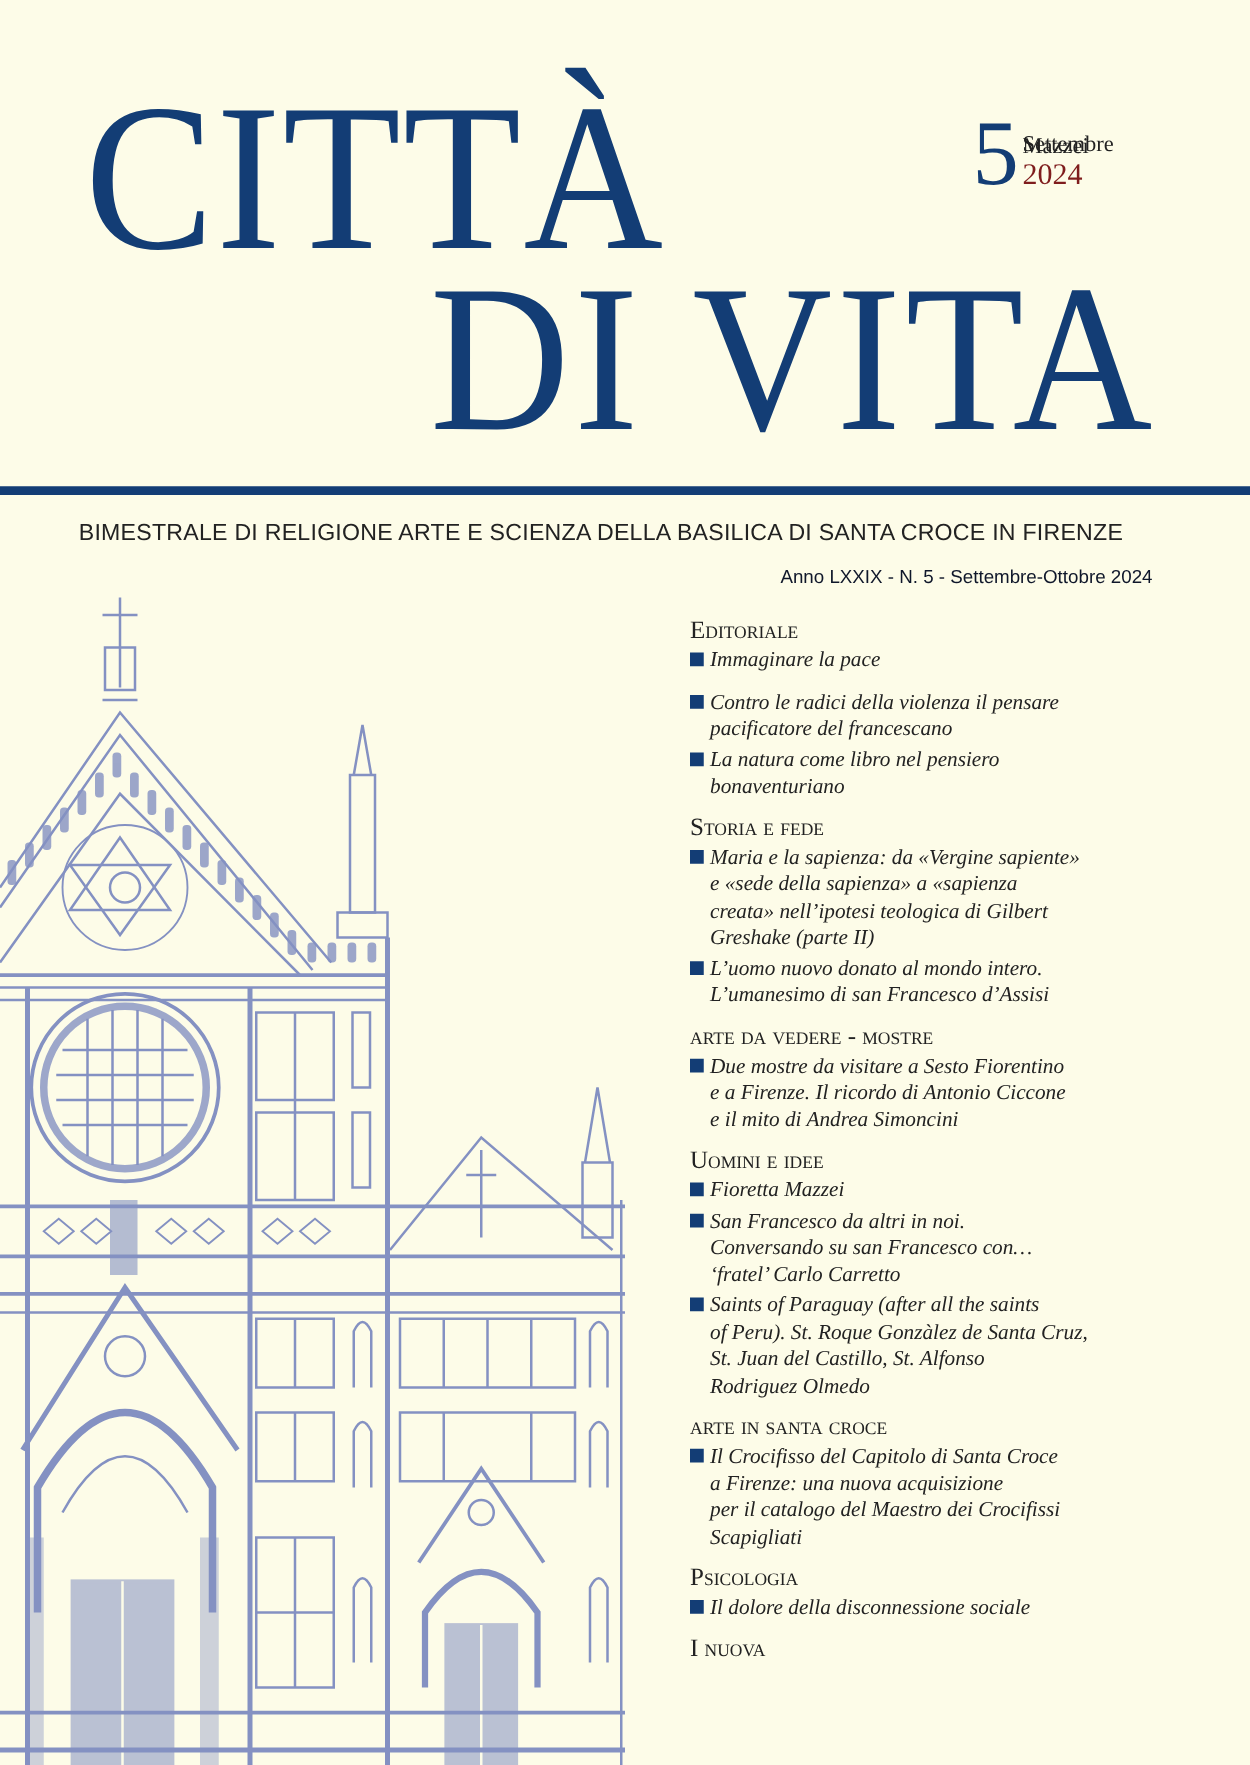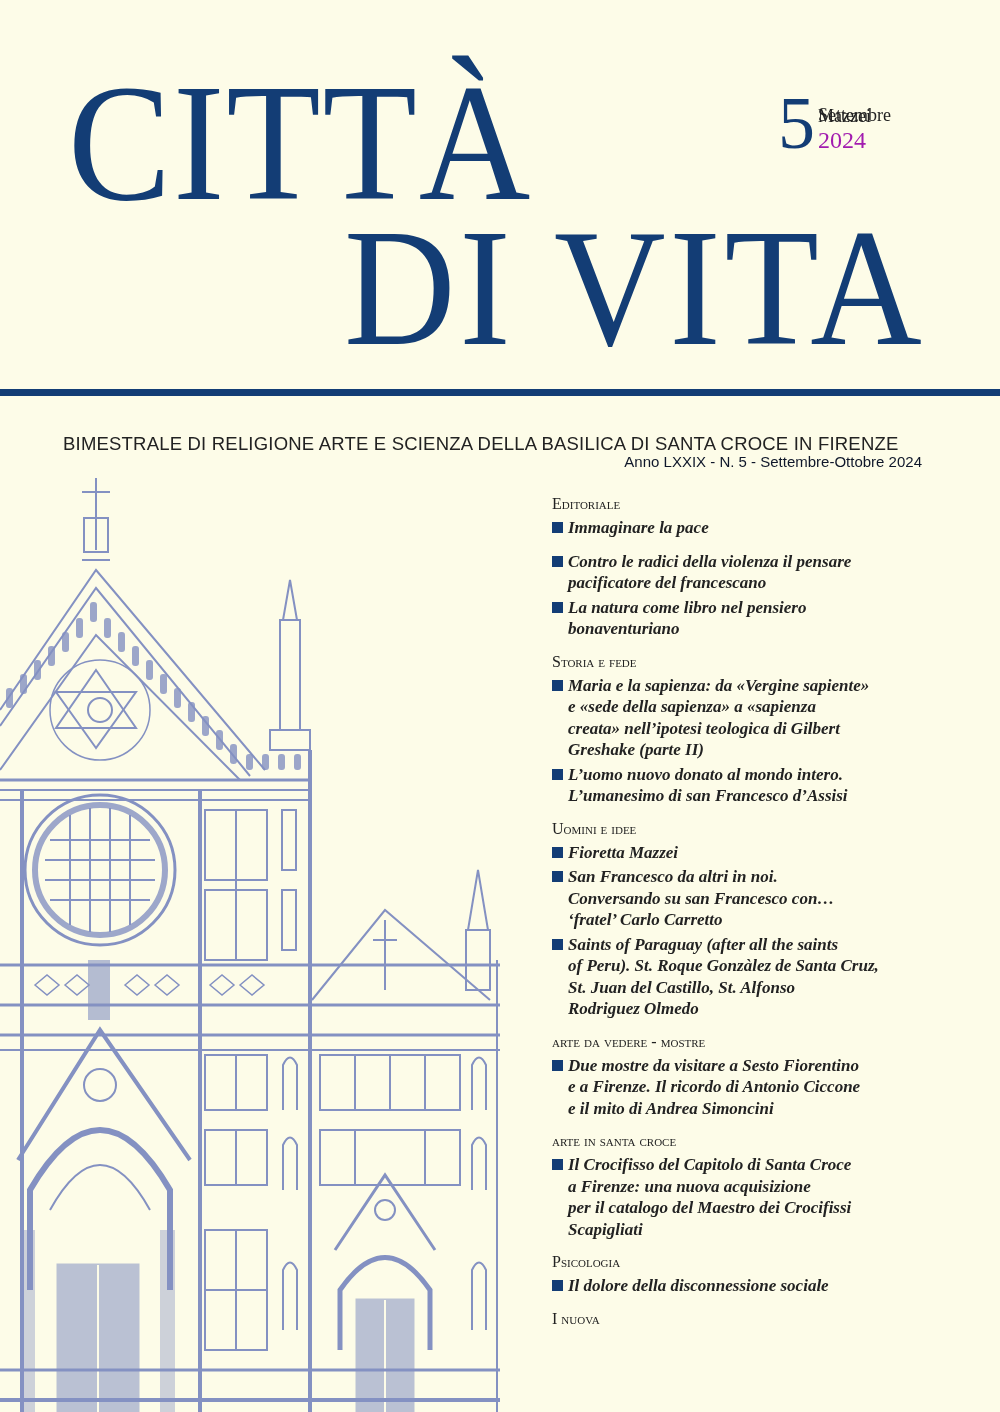--- a/index.html
+++ b/index.html
@@ -29,47 +29,47 @@
       font-family: "Liberation Serif", serif;
     }
     .issue-month {
       position: absolute; left: 40px; font-size: 18px; line-height: 1;
       font-family: "Liberation Serif", serif; color: #222;
     }
     #m1 { top: 20px; }
     #m2 { top: 21px; }
     .issue-year {
       position: absolute; left: 40px; top: 42px; font-size: 24px;
-      line-height: 1; color: #a21caf; font-family: "Liberation Serif", serif;
+      line-height: 1; color: #7f1d1d; font-family: "Liberation Serif", serif;
     }
 
     .rule { position: absolute; left: 0; top: 389px; width: 1000px; height: 7px; background: #133d75; }
 
     .subtitle {
       position: absolute; left: 63px; top: 415px; width: 860px;
       font-family: "Liberation Sans", sans-serif; font-size: 18.5px;
-      letter-spacing: 0.2px; color: #222; white-space: nowrap; margin-top: 18px;
+      letter-spacing: 0.2px; color: #222; white-space: nowrap;
     }
     .issue-line {
       position: absolute; right: 78px; top: 453px;
       font-family: "Liberation Sans", sans-serif; font-size: 15px; color: #0f172a;
       white-space: nowrap;
     }
 
     .illustration { position: absolute; left: 0; top: 470px; width: 500px; height: 942px; }
 
     .toc { position: absolute; left: 552px; top: 494px; width: 400px; }
     .section-head {
-      font-family: "Liberation Serif", serif; font-size: 16px;
+      font-family: "Liberation Serif", serif; font-size: 20px;
       font-variant: small-caps; color: #222; margin: 0; line-height: 20px;
     }
     .entry {
       position: relative; padding-left: 16px; margin-top: 3px;
       font-family: "Liberation Serif", serif; font-style: italic;
-      font-size: 17px; line-height: 21.5px; color: #222; font-weight: bold;
+      font-size: 17px; line-height: 21.5px; color: #222;
     }
     .bullet {
       position: absolute; left: 0; top: 5px; width: 11px; height: 11px; background: #133d75;
     }
     .section { margin-bottom: 12px; }
     .entry-text { white-space: pre-line; }
   </style>
 </head>
 <body>
 
@@ -256,20 +256,30 @@
 Greshake (parte II)</span>
     </div>
     <div class="entry">
       <span class="bullet"></span>
       <span class="entry-text">L’uomo nuovo donato al mondo intero.
 L’umanesimo di san Francesco d’Assisi</span>
     </div>
   </div>
 
   <div class="section">
+    <div class="section-head">arte da vedere - mostre</div>
+    <div class="entry">
+      <span class="bullet"></span>
+      <span class="entry-text">Due mostre da visitare a Sesto Fiorentino
+e a Firenze. Il ricordo di Antonio Ciccone
+e il mito di Andrea Simoncini</span>
+    </div>
+  </div>
+
+  <div class="section">
     <div class="section-head">Uomini e idee</div>
     <div class="entry">
       <span class="bullet"></span>
       <span class="entry-text">Fioretta Mazzei</span>
     </div>
     <div class="entry">
       <span class="bullet"></span>
       <span class="entry-text">San Francesco da altri in noi.
 Conversando su san Francesco con…
 ‘fratel’ Carlo Carretto</span>
@@ -277,30 +287,20 @@
     <div class="entry">
       <span class="bullet"></span>
       <span class="entry-text">Saints of Paraguay (after all the saints
 of Peru). St. Roque Gonzàlez de Santa Cruz,
 St. Juan del Castillo, St. Alfonso
 Rodriguez Olmedo</span>
     </div>
   </div>
 
   <div class="section">
-    <div class="section-head">arte da vedere - mostre</div>
-    <div class="entry">
-      <span class="bullet"></span>
-      <span class="entry-text">Due mostre da visitare a Sesto Fiorentino
-e a Firenze. Il ricordo di Antonio Ciccone
-e il mito di Andrea Simoncini</span>
-    </div>
-  </div>
-
-  <div class="section">
     <div class="section-head">arte in santa croce</div>
     <div class="entry">
       <span class="bullet"></span>
       <span class="entry-text">Il Crocifisso del Capitolo di Santa Croce
 a Firenze: una nuova acquisizione
 per il catalogo del Maestro dei Crocifissi
 Scapigliati</span>
     </div>
   </div>
 

